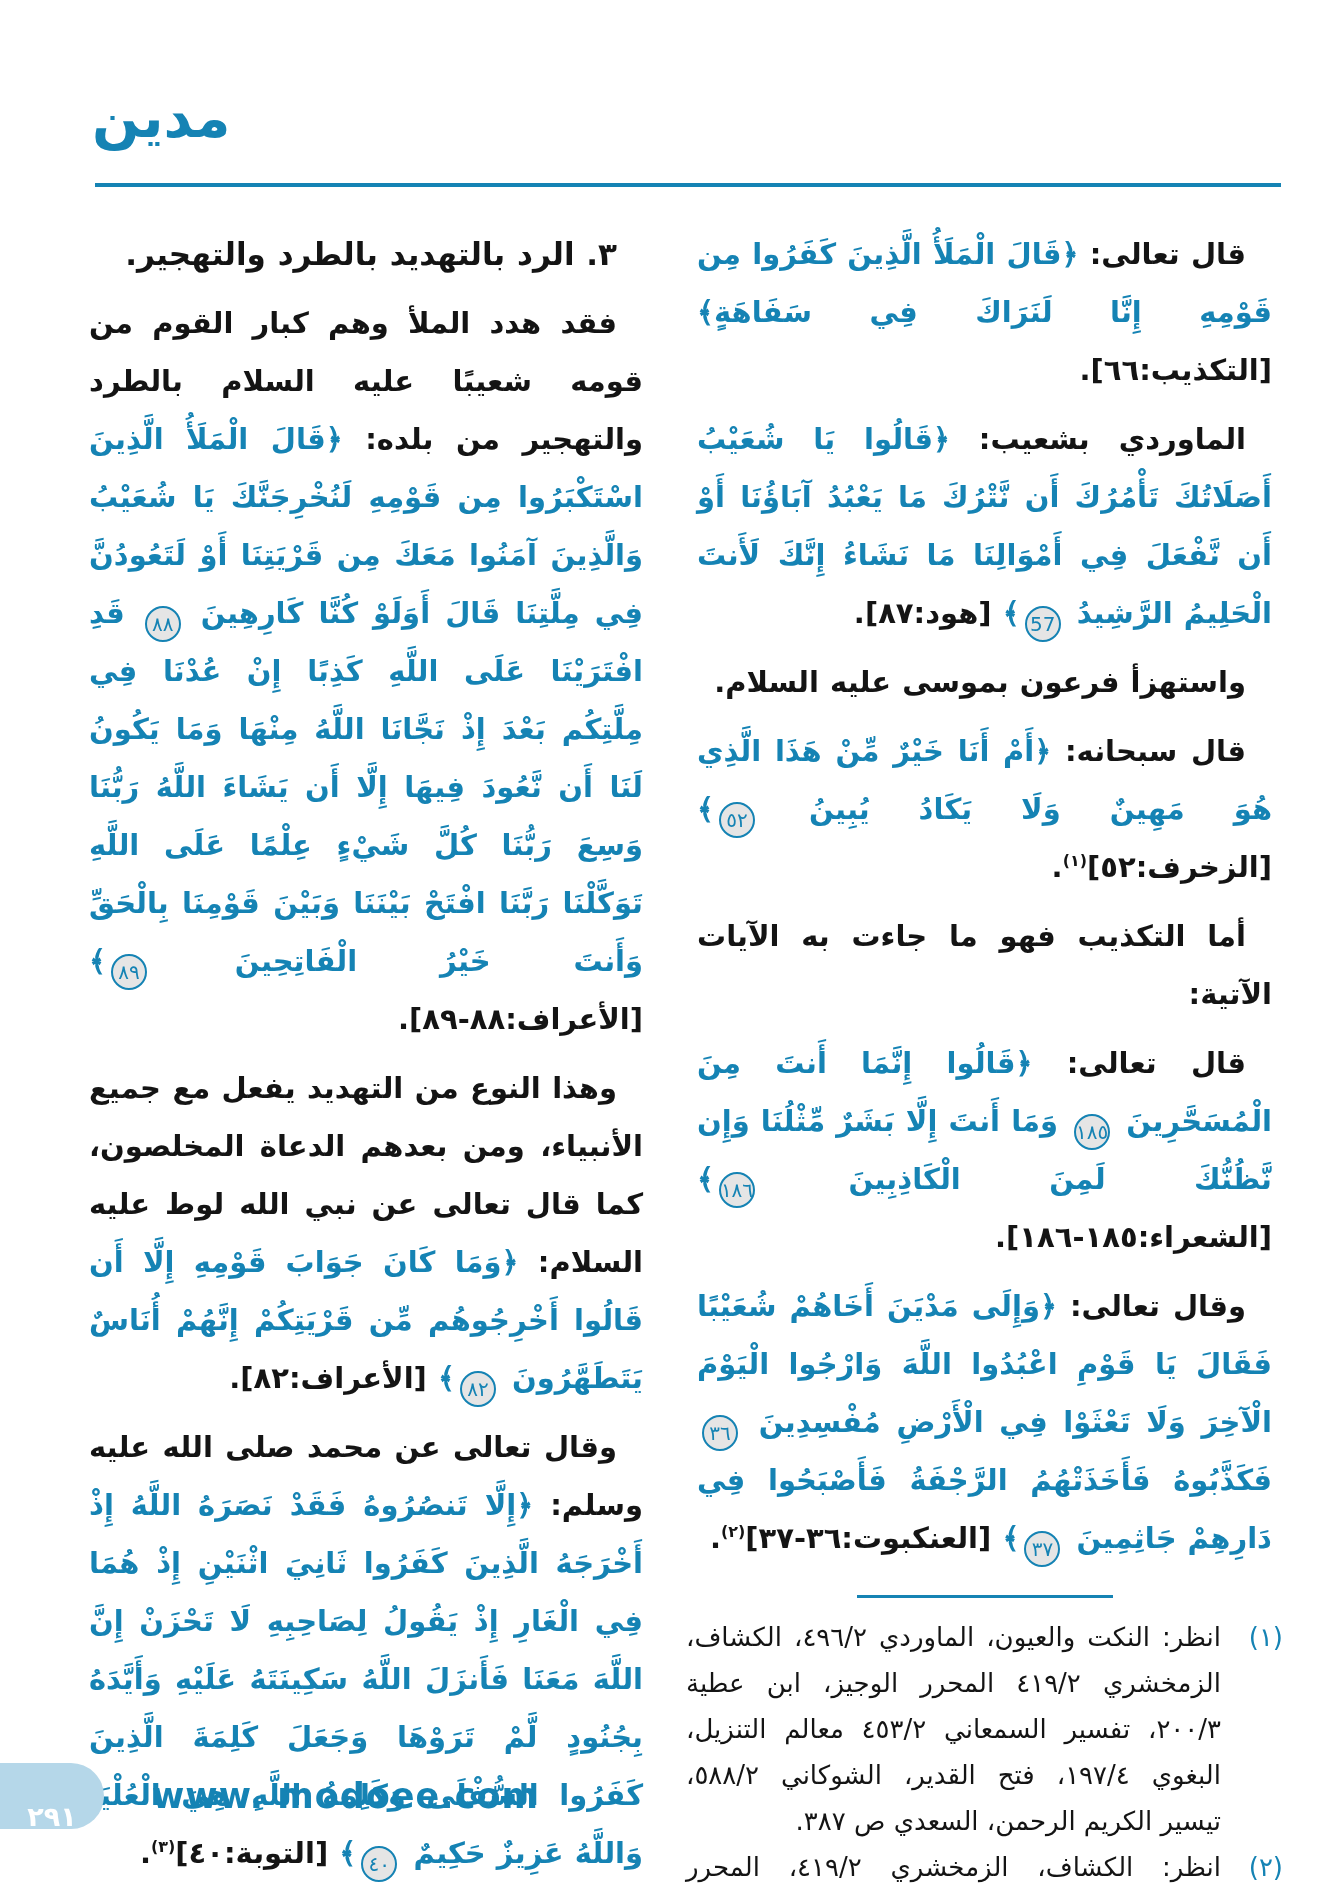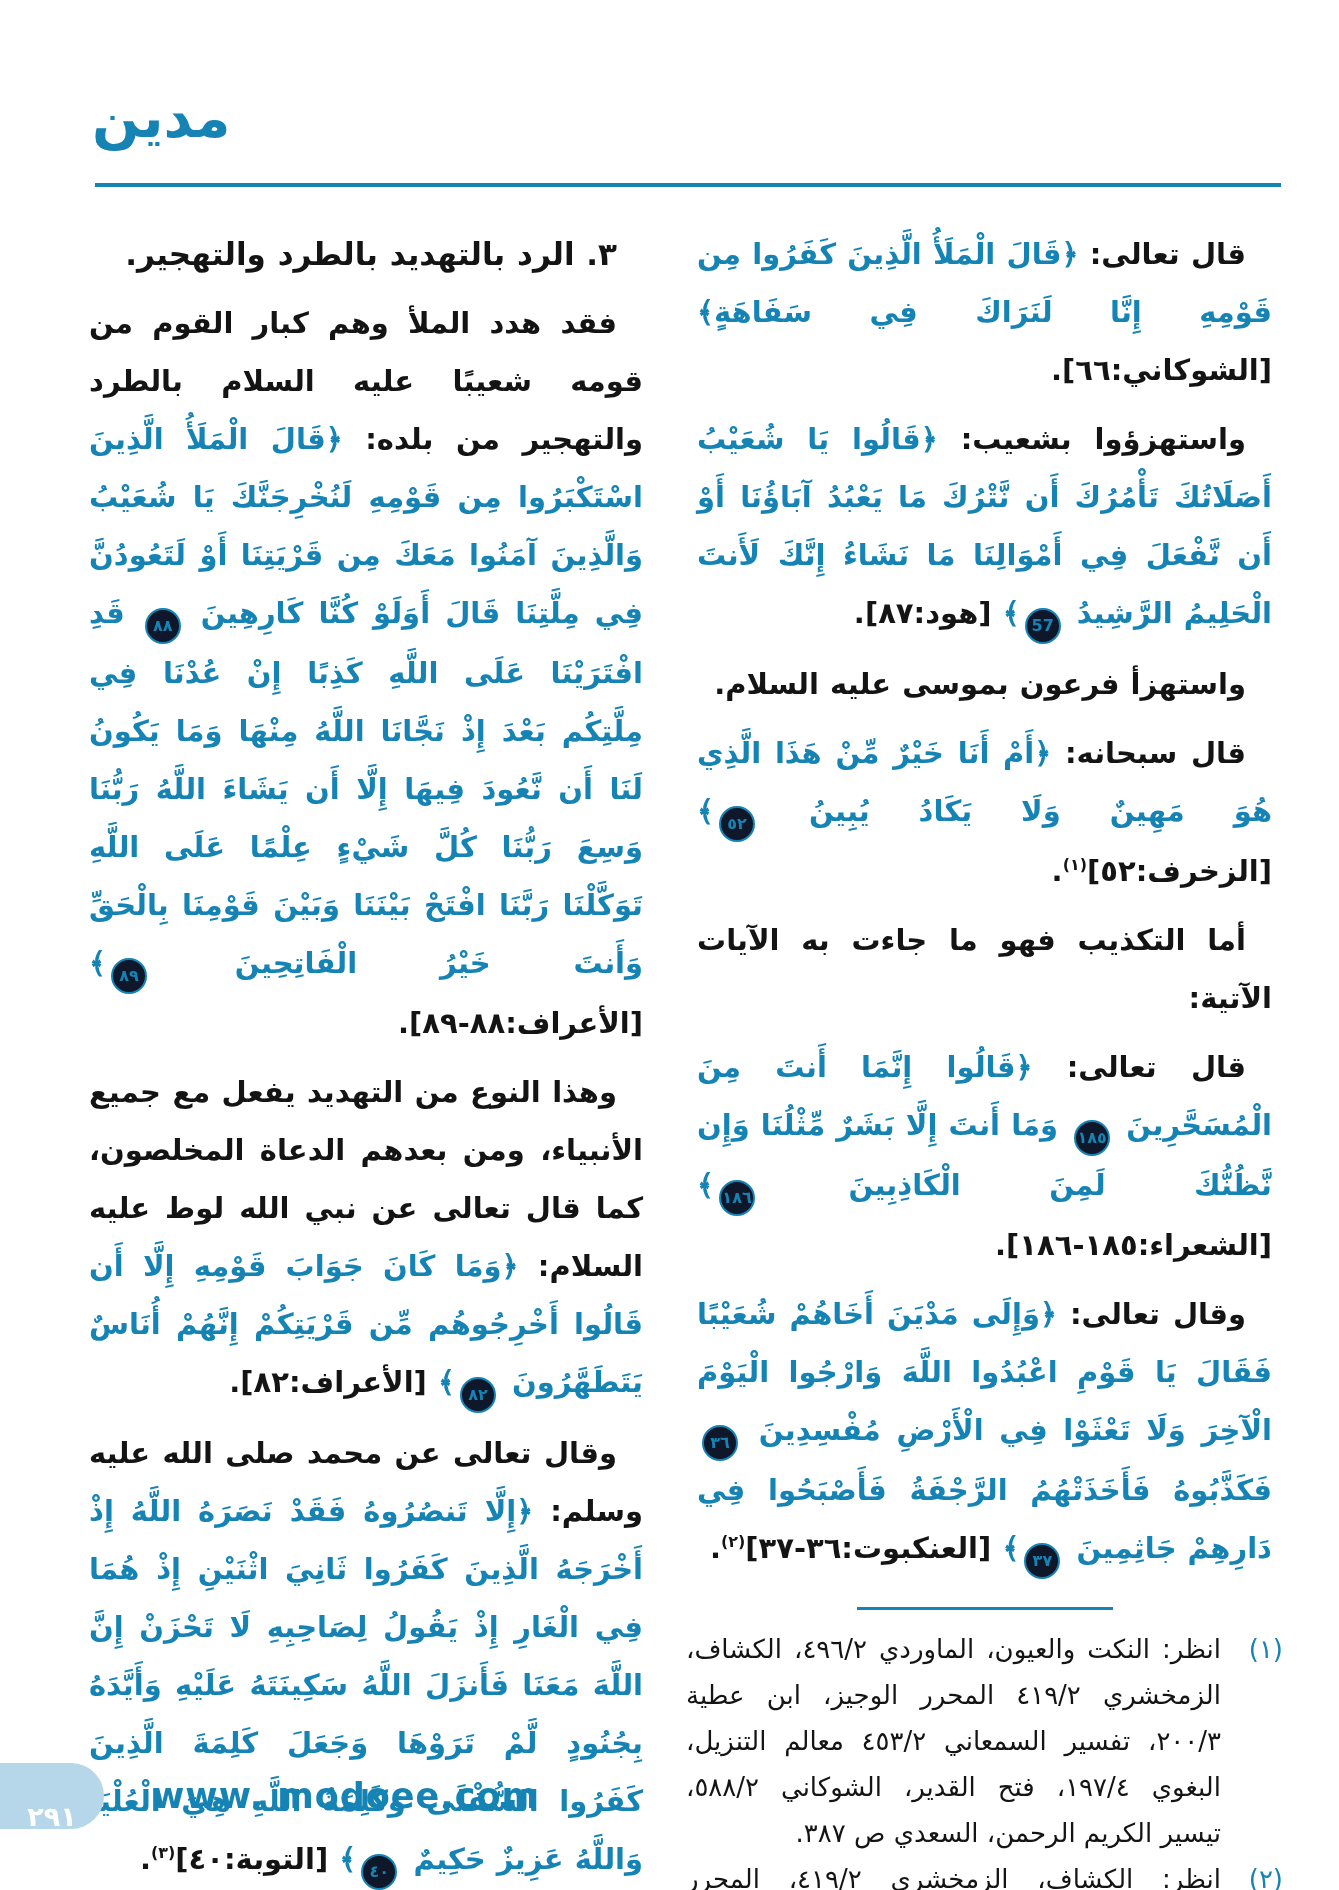--- a/index.html
+++ b/index.html
@@ -23,22 +23,22 @@
 
   .para{margin:11px;font-size:29px;line-height:58px;font-weight:bold;color:var(--ink);
         text-align:justify;text-indent:26px;word-spacing:1px;}
   .para.heading{font-size:31px;}
   .seg-text{color:var(--ink);}
   .seg-quran{color:var(--accent);}
   .seg-cite{color:var(--ink);}
   .seg-ref{color:var(--ink);font-size:0.55em;vertical-align:super;line-height:0;font-weight:bold;}
   .seg-ayah{display:inline-flex;align-items:center;justify-content:center;
         width:36px;height:36px;border:2px solid var(--accent);border-radius:50%;
-        color:var(--accent);font-size:16px;font-weight:bold;margin:0 5px;
-        vertical-align:-8px;background:#0f172a;box-sizing:border-box;text-indent:0;}
+        color:var(--accent);font-size:20px;font-weight:normal;margin:0 5px;
+        vertical-align:-8px;background:#e5e5e5;box-sizing:border-box;text-indent:0;}
 
   
   .fn-sep{width:256px;height:3px;background:var(--accent);margin:28px auto 16px auto;}
   .footnotes{font-weight:normal;}
   .footnote{display:flex;gap:10px;font-size:26px;line-height:46px;color:var(--ink);}
   .fn-num{flex:0 0 52px;color:var(--accent);text-align:right;white-space:nowrap;}
   .fn-text{flex:1;text-align:justify;}
 
   
   .page-pill{position:absolute;left:0;top:1763px;width:104px;height:66px;background:var(--pill);
@@ -51,22 +51,22 @@
 <body>
 
 <div class="page">
 
   <div class="page-title">مدين</div>
   <div class="header-rule"></div>
 
   <div class="columns">
     <section class="col col-right">
       <div>
-          <p class="para"><span class="seg seg-text">قال تعالى: </span><span class="seg seg-quran">﴿قَالَ الْمَلَأُ الَّذِينَ كَفَرُوا مِن قَوْمِهِ إِنَّا لَنَرَاكَ فِي سَفَاهَةٍ﴾ </span><span class="seg seg-cite">[الشوكاني:٦٦].</span></p>
-          <p class="para"><span class="seg seg-text">واستهزؤوا بشعيب: </span><span class="seg seg-quran">﴿قَالُوا يَا شُعَيْبُ أَصَلَاتُكَ تَأْمُرُكَ أَن نَّتْرُكَ مَا يَعْبُدُ آبَاؤُنَا أَوْ أَن نَّفْعَلَ فِي أَمْوَالِنَا مَا نَشَاءُ إِنَّكَ لَأَنتَ الْحَلِيمُ الرَّشِيدُ </span><span class="seg seg-ayah">57</span><span class="seg seg-quran">﴾ </span><span class="seg seg-cite">[هود:٨٧].</span></p>
+          <p class="para"><span class="seg seg-text">قال تعالى: </span><span class="seg seg-quran">﴿قَالَ الْمَلَأُ الَّذِينَ كَفَرُوا مِن قَوْمِهِ إِنَّا لَنَرَاكَ فِي سَفَاهَةٍ﴾ </span><span class="seg seg-cite">[التكذيب:٦٦].</span></p>
+          <p class="para"><span class="seg seg-text">الماوردي بشعيب: </span><span class="seg seg-quran">﴿قَالُوا يَا شُعَيْبُ أَصَلَاتُكَ تَأْمُرُكَ أَن نَّتْرُكَ مَا يَعْبُدُ آبَاؤُنَا أَوْ أَن نَّفْعَلَ فِي أَمْوَالِنَا مَا نَشَاءُ إِنَّكَ لَأَنتَ الْحَلِيمُ الرَّشِيدُ </span><span class="seg seg-ayah">57</span><span class="seg seg-quran">﴾ </span><span class="seg seg-cite">[هود:٨٧].</span></p>
           <p class="para"><span class="seg seg-text">واستهزأ فرعون بموسى عليه السلام.</span></p>
           <p class="para"><span class="seg seg-text">قال سبحانه: </span><span class="seg seg-quran">﴿أَمْ أَنَا خَيْرٌ مِّنْ هَذَا الَّذِي هُوَ مَهِينٌ وَلَا يَكَادُ يُبِينُ </span><span class="seg seg-ayah">٥٢</span><span class="seg seg-quran">﴾ </span><span class="seg seg-cite">[الزخرف:٥٢]</span><span class="seg seg-ref">(١)</span><span class="seg seg-text">.</span></p>
           <p class="para"><span class="seg seg-text">أما التكذيب فهو ما جاءت به الآيات الآتية:</span></p>
           <p class="para"><span class="seg seg-text">قال تعالى: </span><span class="seg seg-quran">﴿قَالُوا إِنَّمَا أَنتَ مِنَ الْمُسَحَّرِينَ </span><span class="seg seg-ayah">١٨٥</span><span class="seg seg-quran"> وَمَا أَنتَ إِلَّا بَشَرٌ مِّثْلُنَا وَإِن نَّظُنُّكَ لَمِنَ الْكَاذِبِينَ </span><span class="seg seg-ayah">١٨٦</span><span class="seg seg-quran">﴾ </span><span class="seg seg-cite">[الشعراء:١٨٥-١٨٦].</span></p>
           <p class="para"><span class="seg seg-text">وقال تعالى: </span><span class="seg seg-quran">﴿وَإِلَى مَدْيَنَ أَخَاهُمْ شُعَيْبًا فَقَالَ يَا قَوْمِ اعْبُدُوا اللَّهَ وَارْجُوا الْيَوْمَ الْآخِرَ وَلَا تَعْثَوْا فِي الْأَرْضِ مُفْسِدِينَ </span><span class="seg seg-ayah">٣٦</span><span class="seg seg-quran"> فَكَذَّبُوهُ فَأَخَذَتْهُمُ الرَّجْفَةُ فَأَصْبَحُوا فِي دَارِهِمْ جَاثِمِينَ </span><span class="seg seg-ayah">٣٧</span><span class="seg seg-quran">﴾ </span><span class="seg seg-cite">[العنكبوت:٣٦-٣٧]</span><span class="seg seg-ref">(٢)</span><span class="seg seg-text">.</span></p>
         </div>
       <div class="fn-sep"></div>
       <div class="footnotes">
           <div class="footnote">
             <span class="fn-num">(١)</span>

